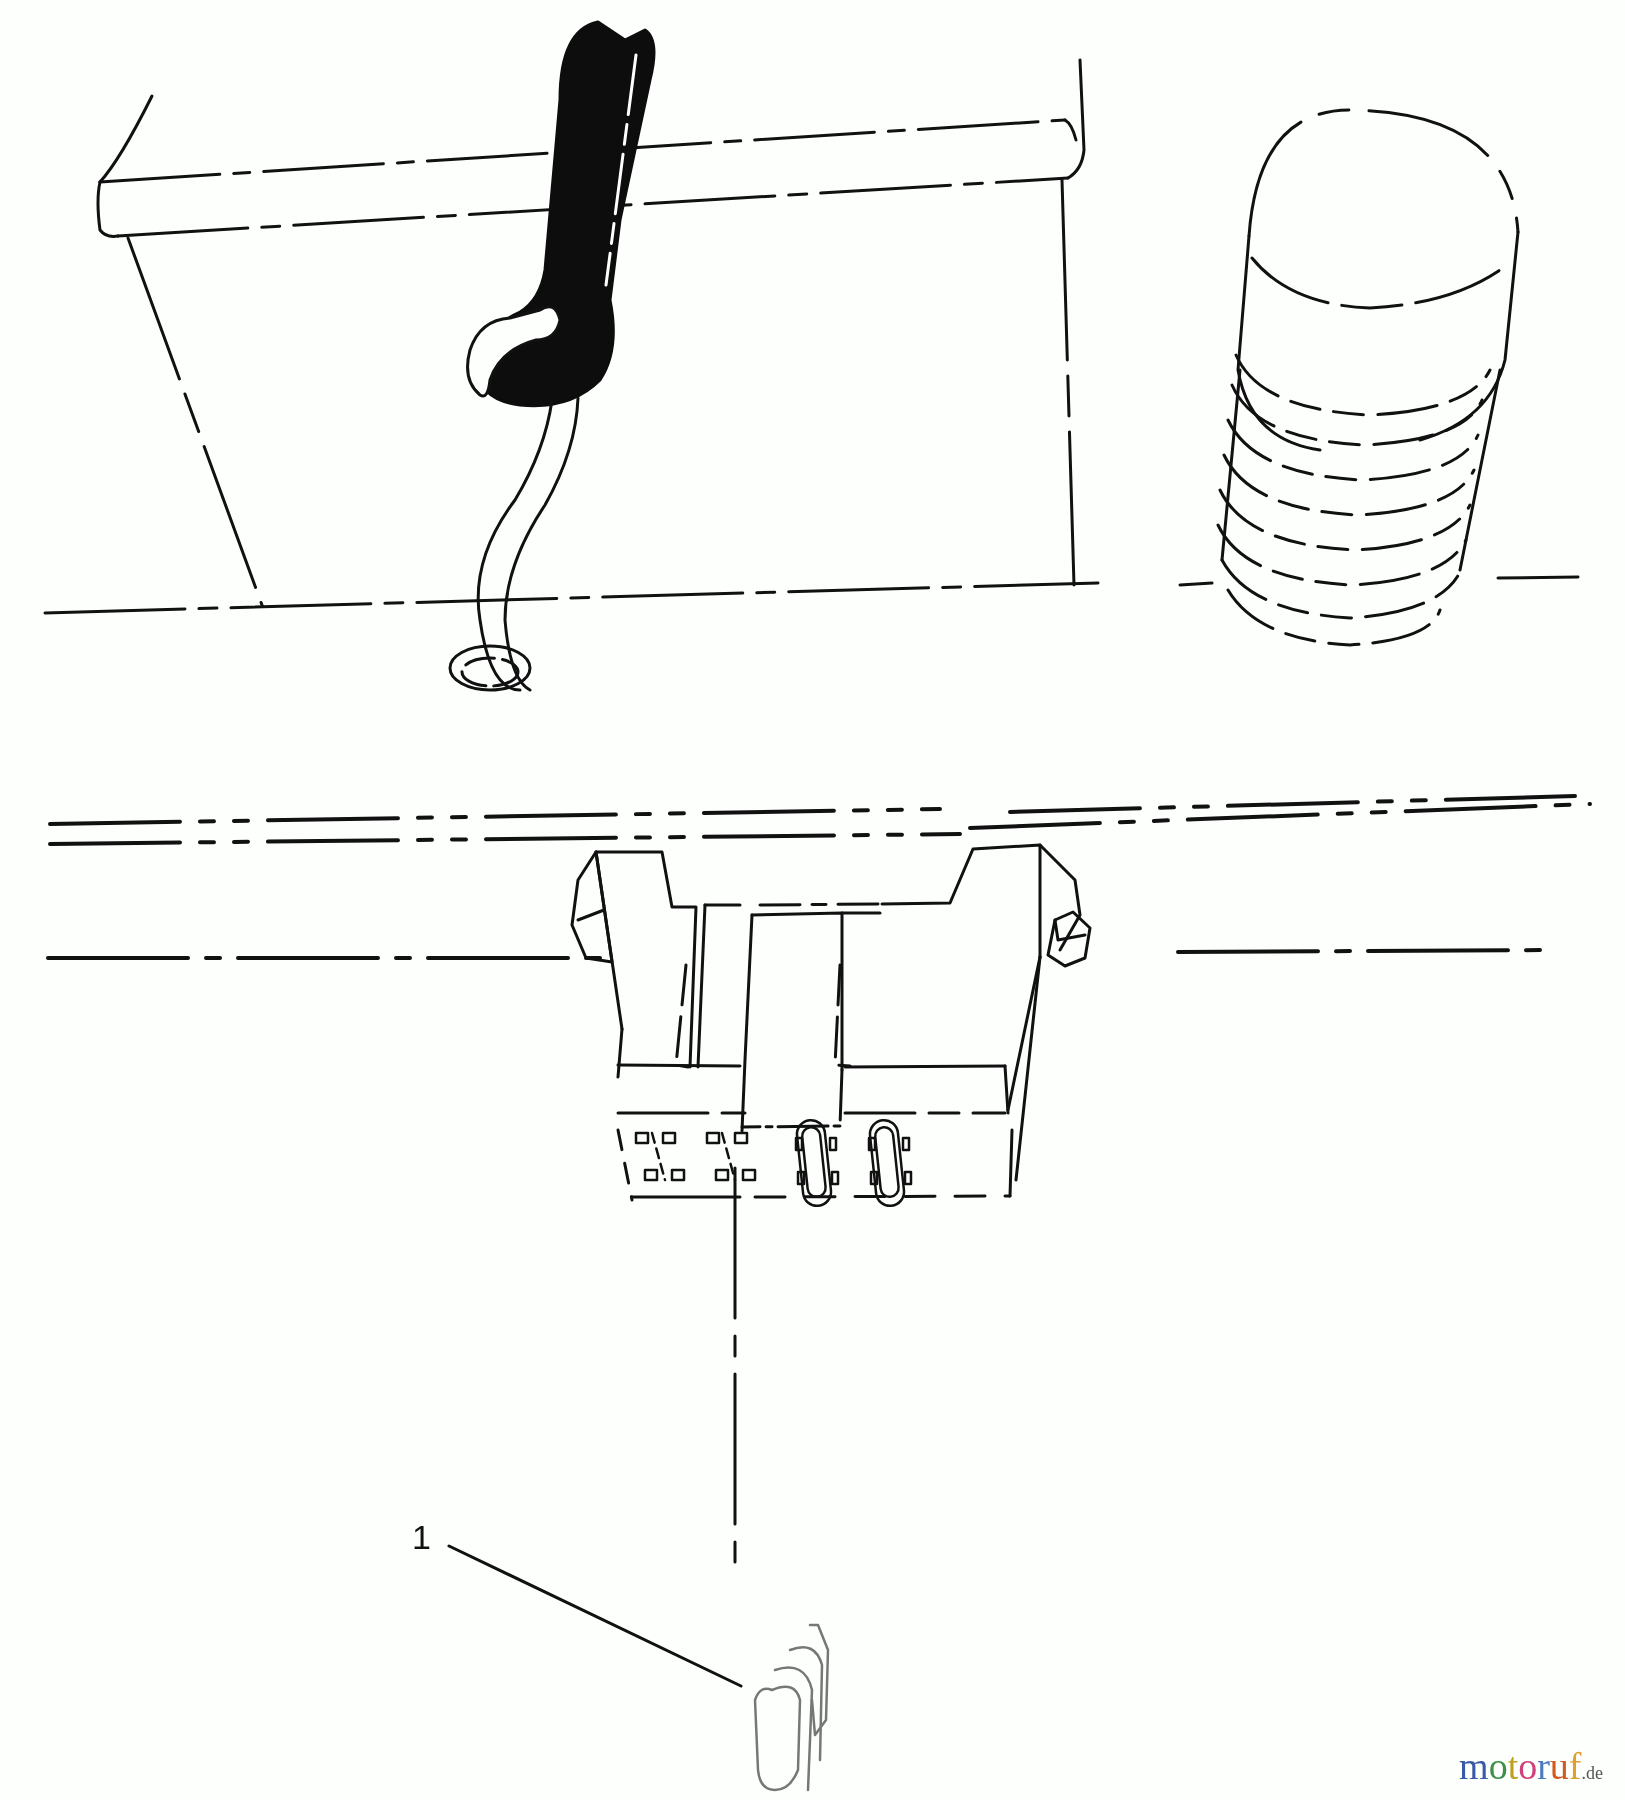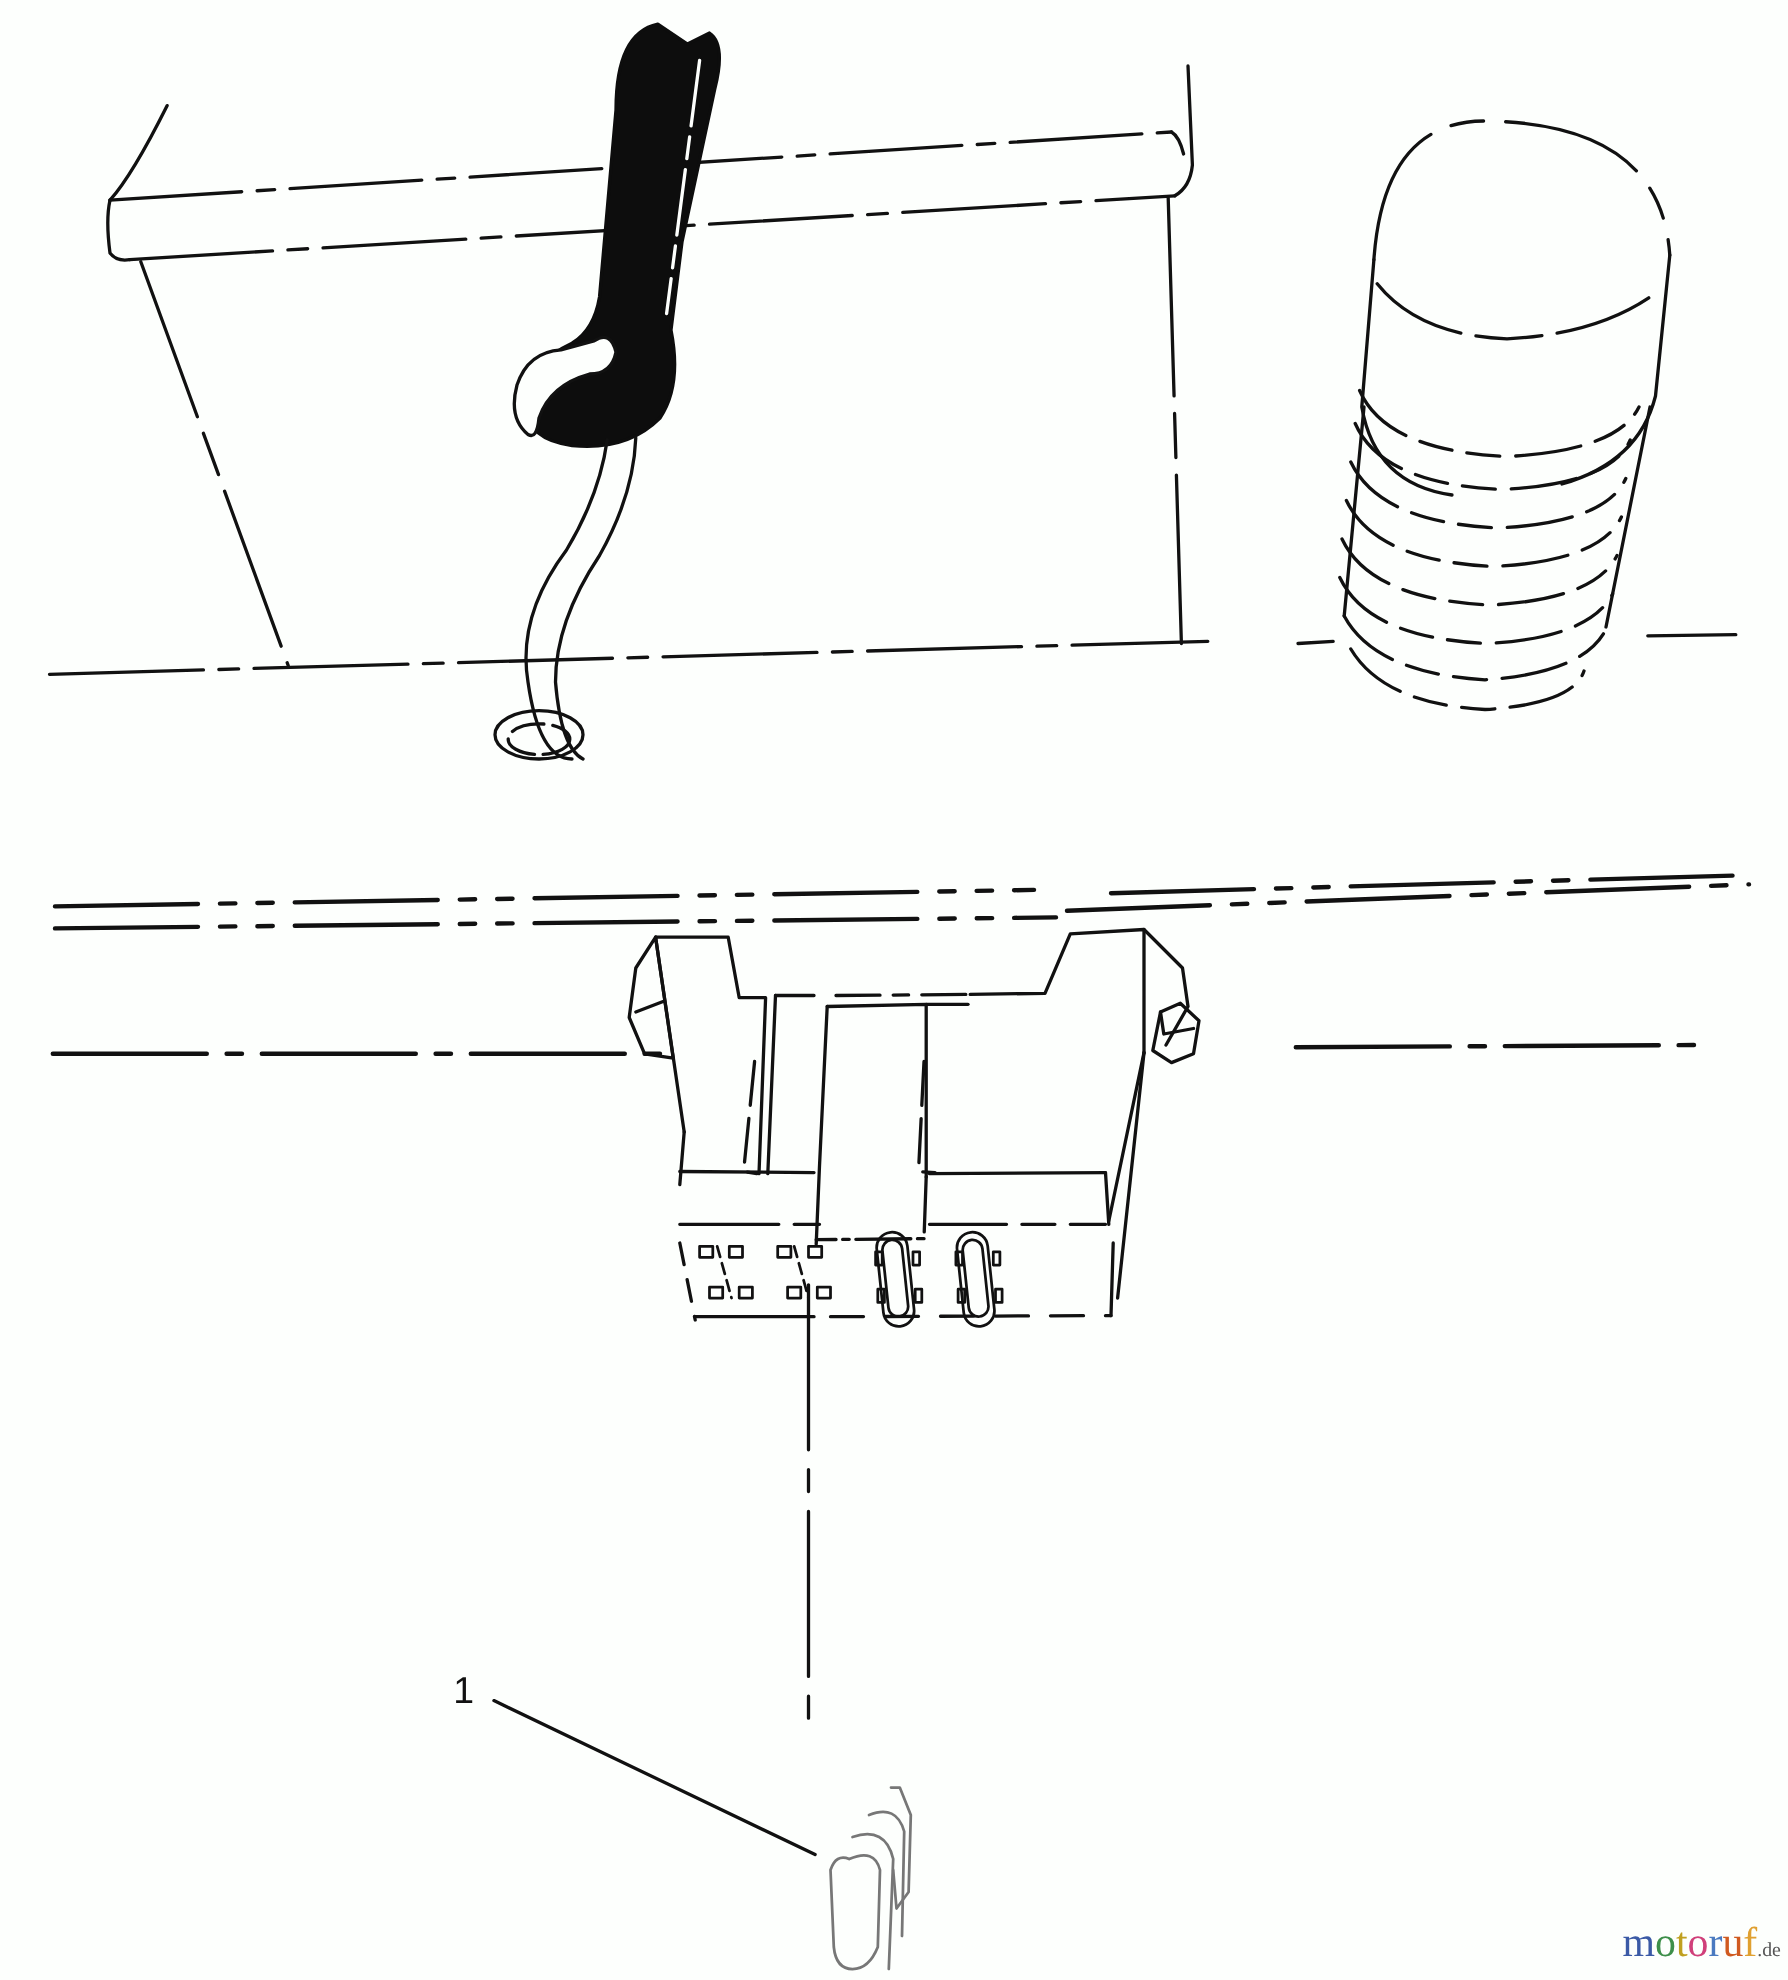--- a/index.html
+++ b/index.html
@@ -1,19 +1,19 @@
 <!DOCTYPE html>
 <html><head>
 <meta charset="utf-8">
 <style>
   html, body { margin: 0; padding: 0; background: #fdfffd; }
   body { width: 1625px; height: 1800px; position: relative; overflow: hidden; font-family: "Liberation Sans", sans-serif; }
   #diagram { position: absolute; left: 0; top: 0; width: 1625px; height: 1800px; }
   .callout { position: absolute; font-family: "Liberation Sans", sans-serif; font-size: 34px; color: #111; }
-  .watermark { position: absolute; right: 6px; bottom: 12px; font-family: "Liberation Serif", serif; font-size: 38px; letter-spacing: 0px; }
+  .watermark { position: absolute; right: 22px; bottom: 12px; font-family: "Liberation Serif", serif; font-size: 38px; letter-spacing: 0px; }
   .watermark .tld { font-size: 18px; color: #555; }
 </style>
 </head>
 <body>
 
 <svg id="diagram" viewBox="0 0 1625 1800" xmlns="http://www.w3.org/2000/svg" fill="none" stroke="#111" stroke-width="3" stroke-linecap="round" stroke-linejoin="round">
 
   <g>
 
     <path d="M152 96 Q 120 160 100 182"></path>

